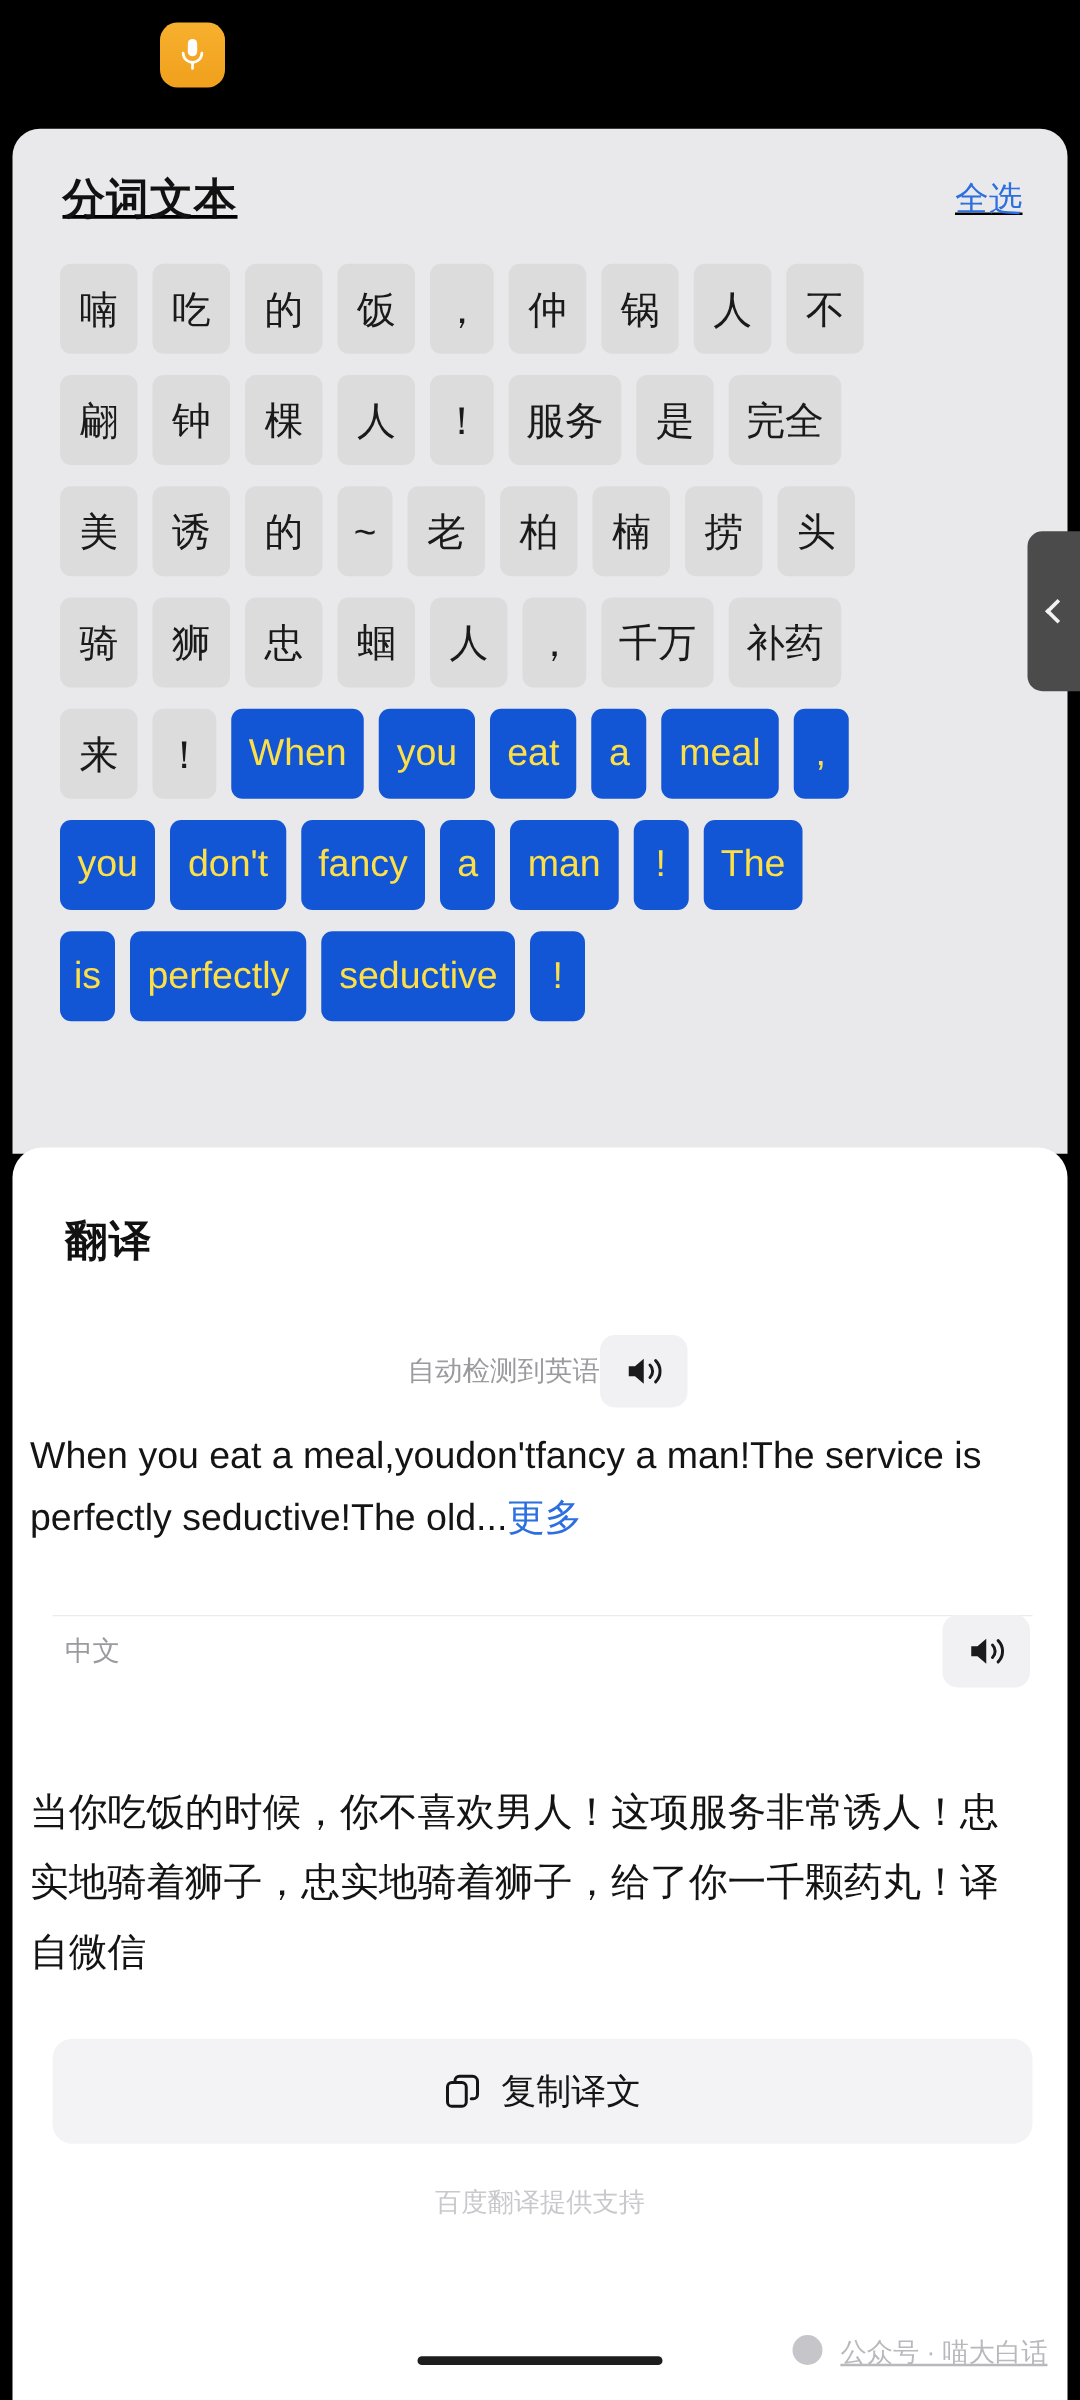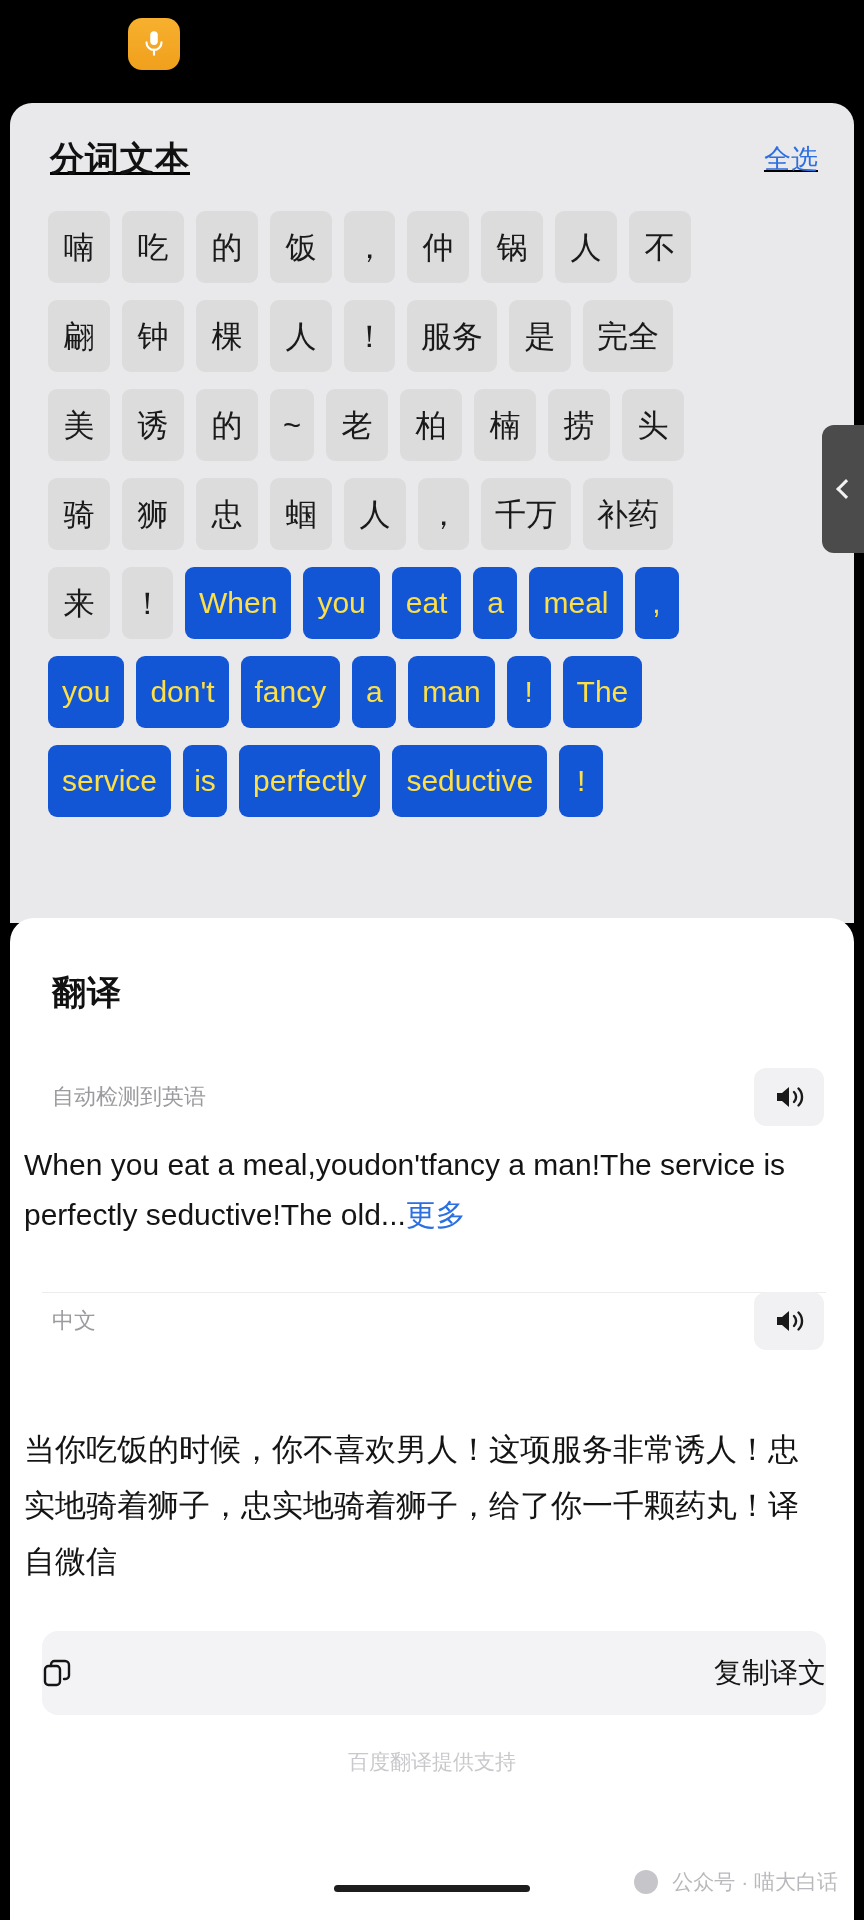--- a/index.html
+++ b/index.html
@@ -155,21 +155,21 @@
     position: absolute;
     left: 42px; top: 1631px;
     width: 784px;
     display: flex; gap: 34px;
   }
   .action-btn {
     flex: 1;
     height: 84px;
     border-radius: 16px;
     background: #f3f3f5;
-    display: flex; align-items: center; justify-content: space-between;
+    display: flex; align-items: center; justify-content: center;
     gap: 16px;
     font-size: 28px;
     color: #151515;
   }
   .action-btn svg { width: 30px; height: 30px; display: block; }
 
   .footer-note {
     position: absolute;
     left: 0; top: 1748px; width: 844px;
     text-align: center;
@@ -183,24 +183,25 @@
     left: 50%; transform: translateX(-50%);
     bottom: 28px;
     width: 196px; height: 7px;
     border-radius: 4px;
     background: #1d1d1d;
     z-index: 20;
   }
   .watermark {
     position: absolute;
     right: 26px; bottom: 24px;
-    display: flex; align-items: center; gap: 14px;
+    display: flex; align-items: flex-start; gap: 14px;
     z-index: 20;
     color: #b9b9bd;
     font-size: 21px;
+    text-decoration: underline;
   }
   .wm-globe {
     width: 24px; height: 24px; border-radius: 50%;
     background: #c6c6ca;
     display: inline-block;
   }
 </style>
 </head>
 <body>
 
@@ -277,38 +278,37 @@
         <div class="chip-row">
           <div class="chip sel">you</div>
           <div class="chip sel">don't</div>
           <div class="chip sel">fancy</div>
           <div class="chip sel narrow">a</div>
           <div class="chip sel">man</div>
           <div class="chip sel narrow">!</div>
           <div class="chip sel">The</div>
         </div>
         <div class="chip-row">
-          <div class="chip sel">service</div>
           <div class="chip sel narrow">is</div>
           <div class="chip sel">perfectly</div>
           <div class="chip sel">seductive</div>
           <div class="chip sel narrow">!</div>
         </div>
       </div>
   </div>
 
   <div class="side-handle">
     <span class="chev"></span>
   </div>
 
   <div class="translate-sheet"></div>
 
   <div class="ts-title" style="position:absolute;left:52px;top:970px;z-index:11;font-size:34px;font-weight:700;color:#111;">翻译</div>
 
-  <div style="position:absolute;left:52px;top:1068px;width:772px;display:flex;align-items:center;justify-content:space-between;z-index:11;">
+  <div style="position:absolute;left:52px;top:1068px;width:772px;display:flex;align-items:center;justify-content:center;z-index:11;">
     <span class="lang-label">自动检测到英语</span>
     <span class="speaker-btn">
       <svg viewBox="0 0 32 28" aria-hidden="true">
         <path d="M4 10h5l7-6v20l-7-6H4z" fill="#1a1a1a"></path>
         <path d="M21 9a7 7 0 0 1 0 10" stroke="#1a1a1a" stroke-width="2.4" fill="none" stroke-linecap="round"></path>
         <path d="M25.5 5.5a12 12 0 0 1 0 17" stroke="#1a1a1a" stroke-width="2.4" fill="none" stroke-linecap="round"></path>
       </svg>
     </span>
   </div>
 

